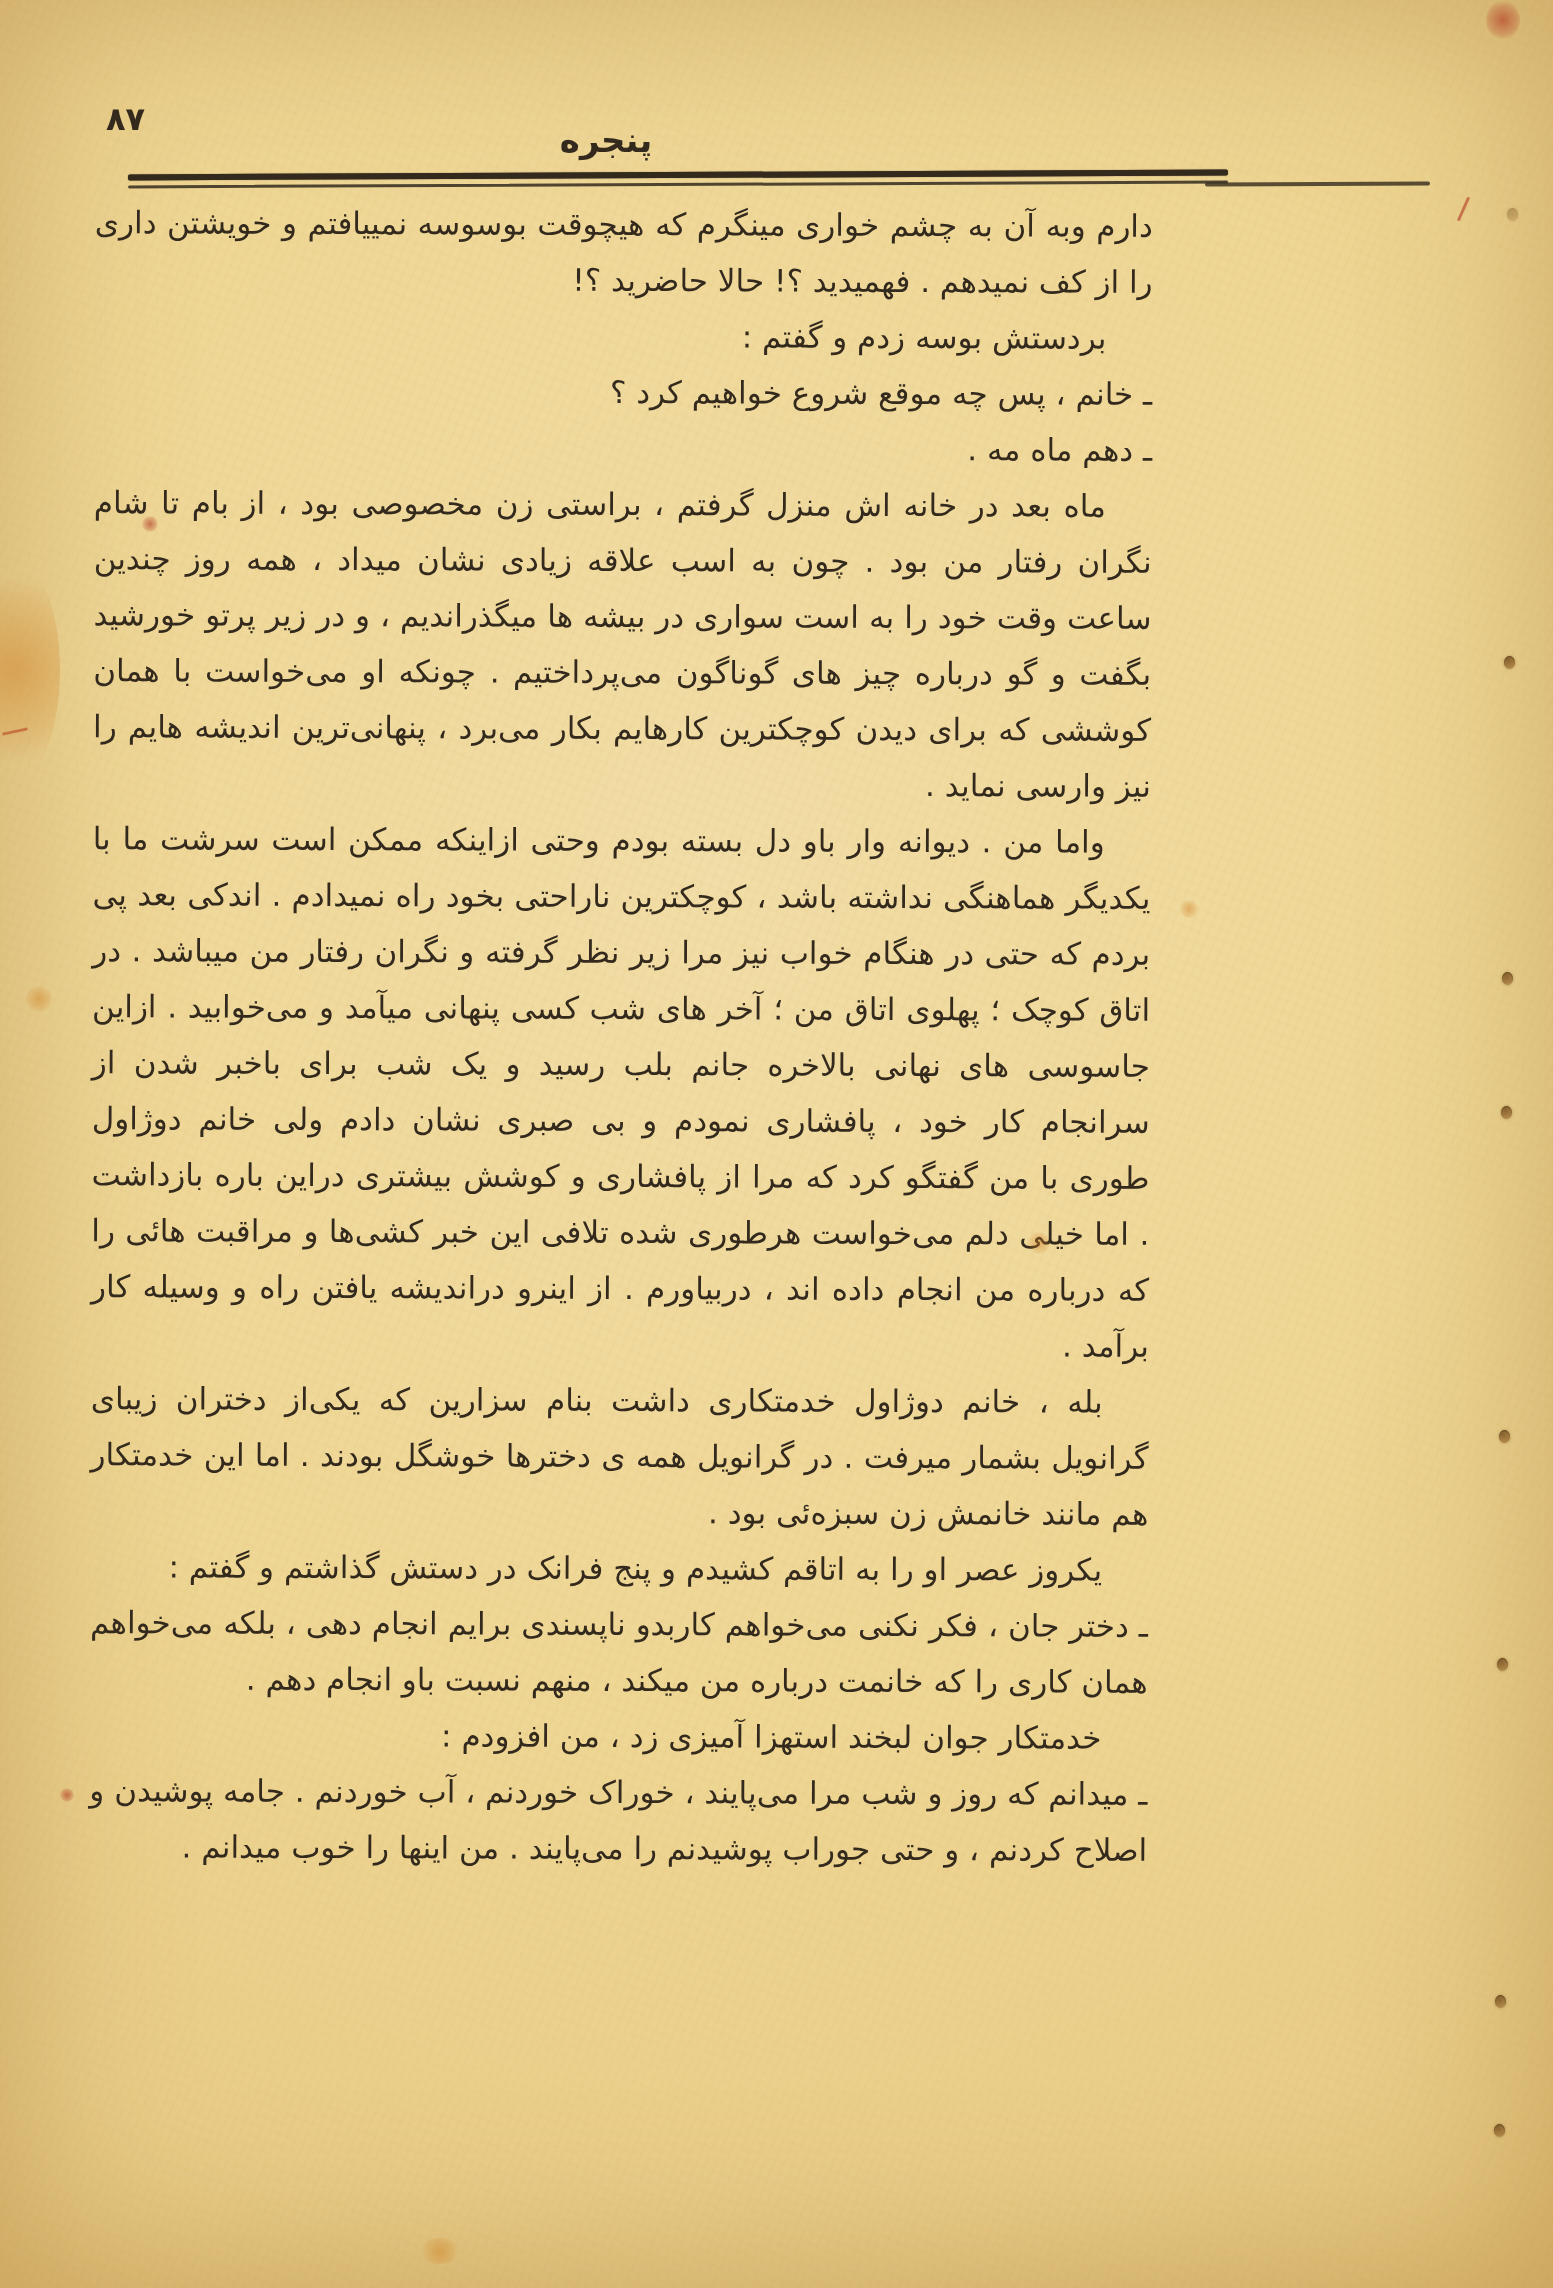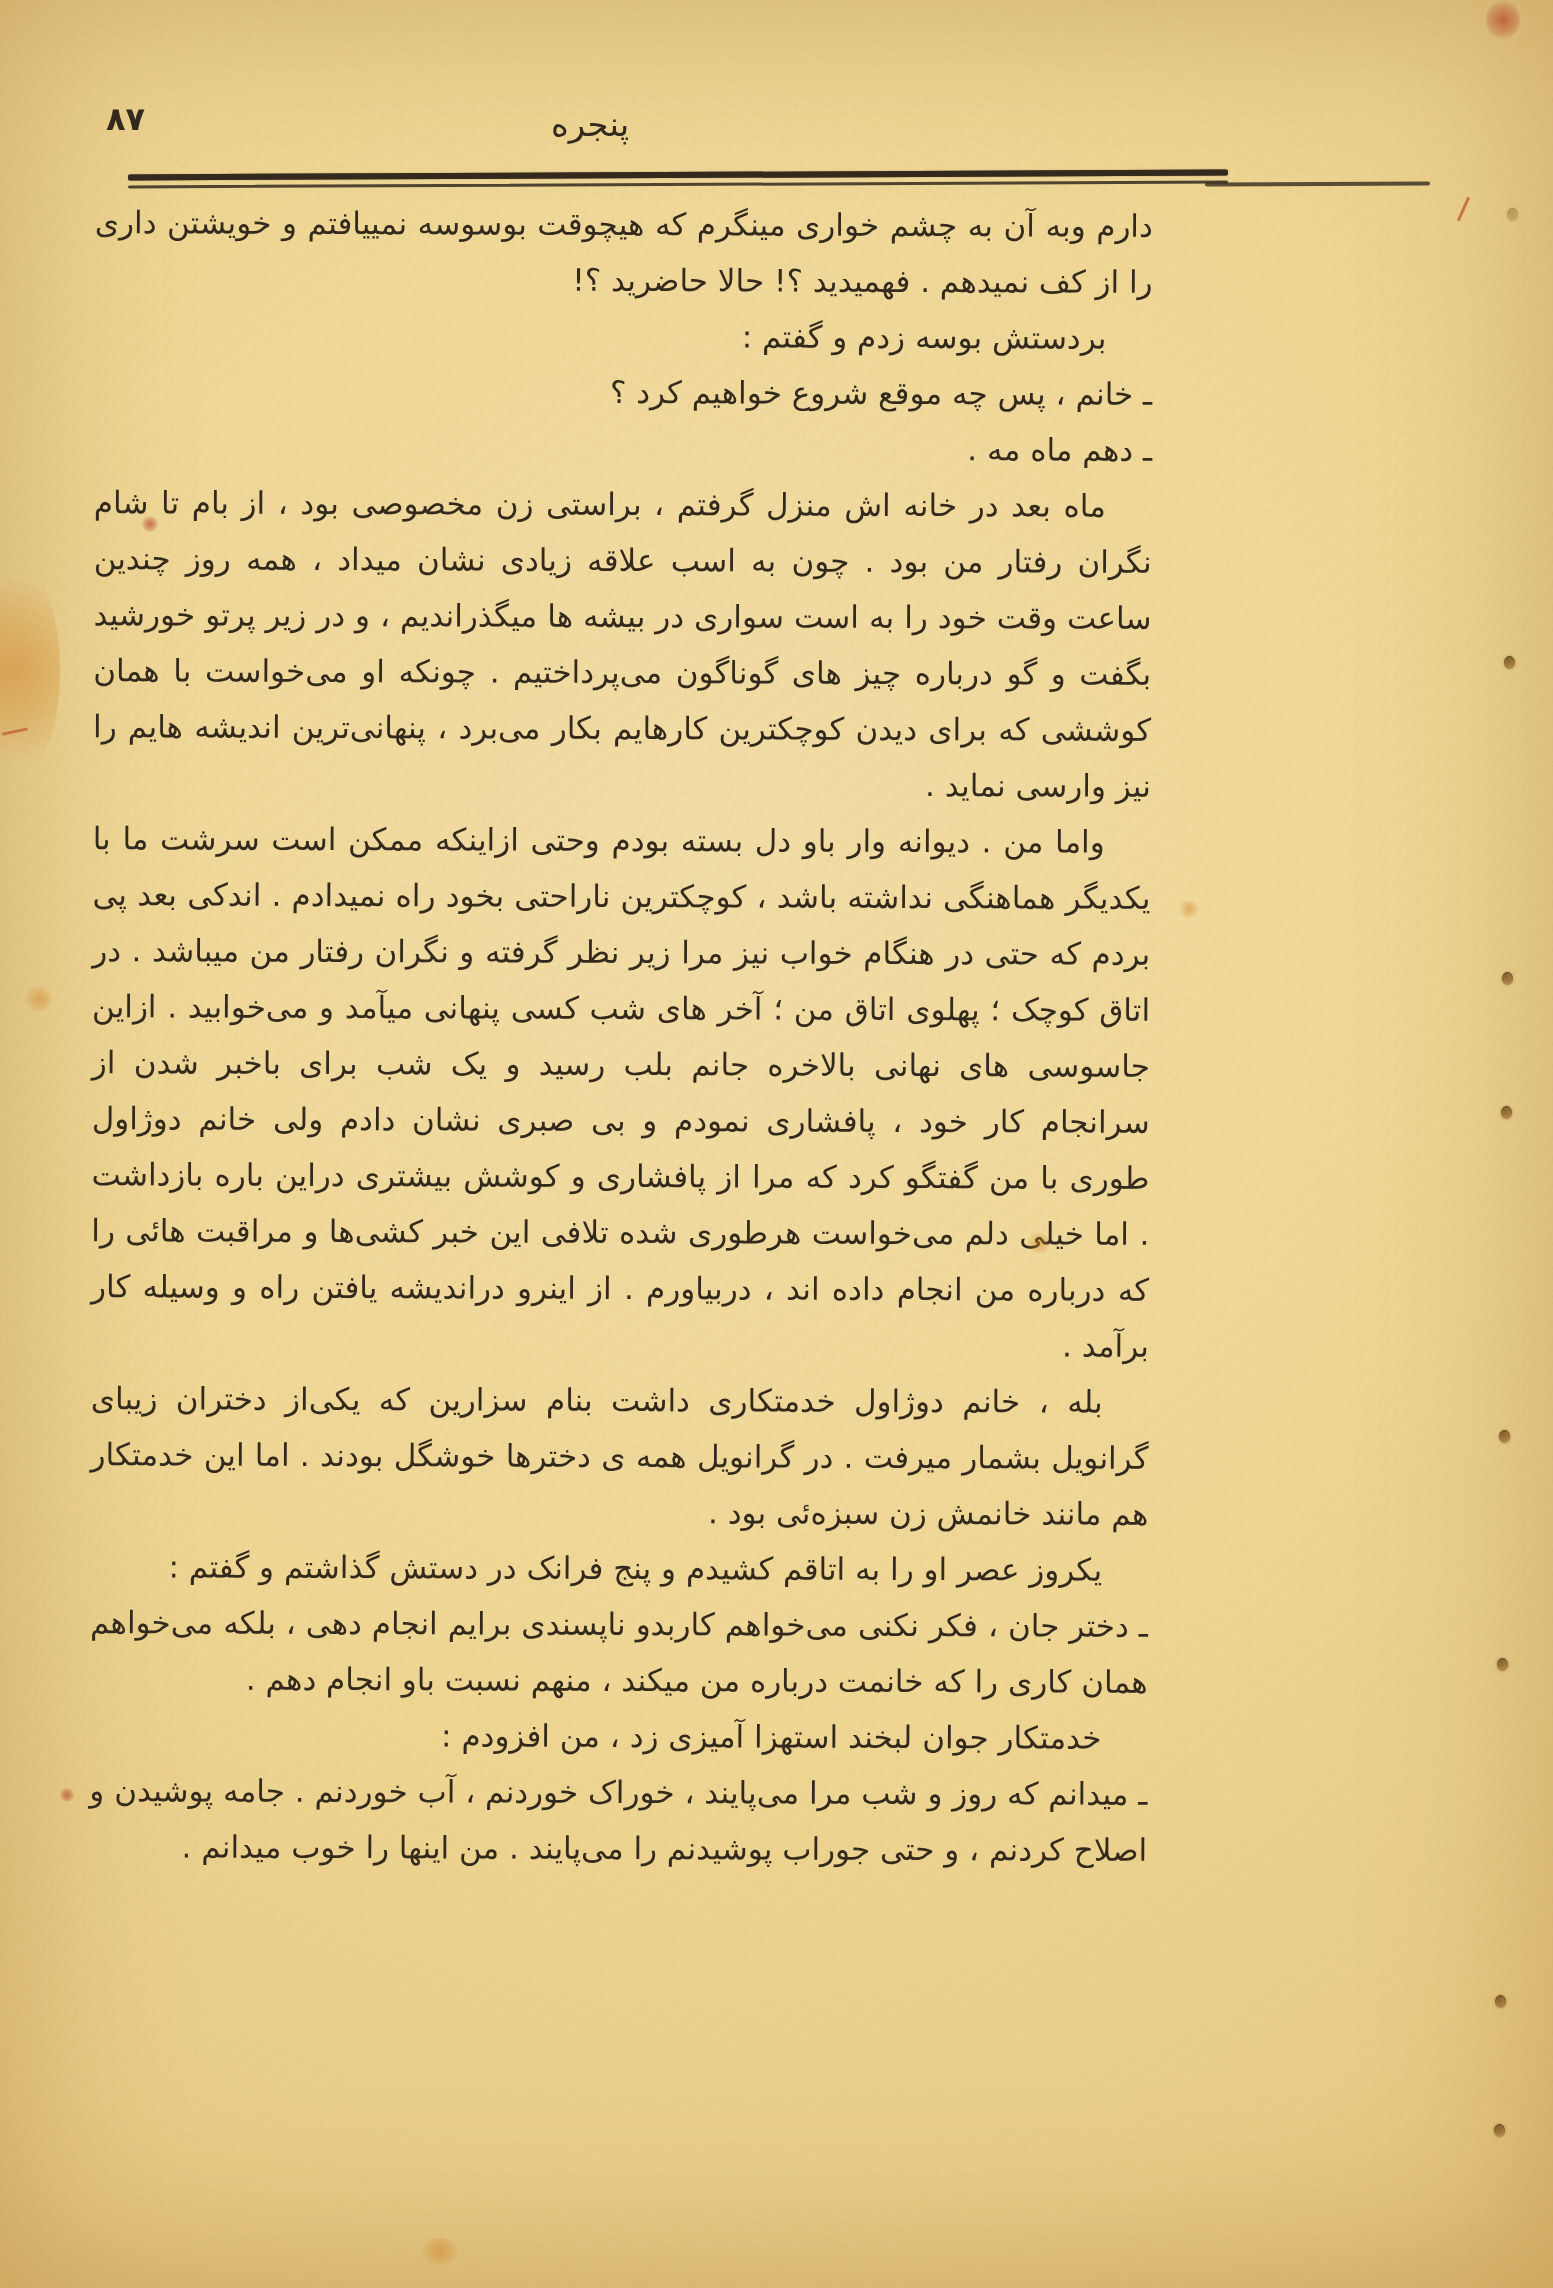--- a/index.html
+++ b/index.html
@@ -16,22 +16,22 @@
       radial-gradient(ellipse 120% 90% at 46% 38%, #f1dda7 0%, #eed694 42%, #e8cc87 68%, #dfbd74 88%, #d6b168 100%);
     box-shadow:inset 0 0 180px rgba(146,96,28,.35);
   }
   .page-number{
     position:absolute;left:106px;top:100px;
     font-size:32px;font-weight:bold;color:var(--ink);
     letter-spacing:2px;
   }
   .page-title{
     position:absolute;left:500px;top:104px;width:180px;
-    margin:0;text-align:center;
-    font-size:34px;font-weight:normal;color:var(--ink);
+    margin:16px;text-align:center;
+    font-size:34px;font-weight:bold;color:var(--ink);
   }
   .rule{
     position:absolute;left:128px;top:172px;width:1100px;height:14px;
     transform:rotate(-0.25deg);
   }
   .rule .thick{height:6px;background:var(--ink);border-radius:2px;box-shadow:0 0 1px rgba(40,30,15,.8);}
   .rule .thin{height:3px;background:var(--ink);margin-top:5px;opacity:.85;border-radius:2px;}
   .rule-extra{
     position:absolute;left:1205px;top:182px;width:225px;height:4px;
     background:var(--ink);opacity:.8;transform:rotate(-0.3deg);border-radius:2px;

